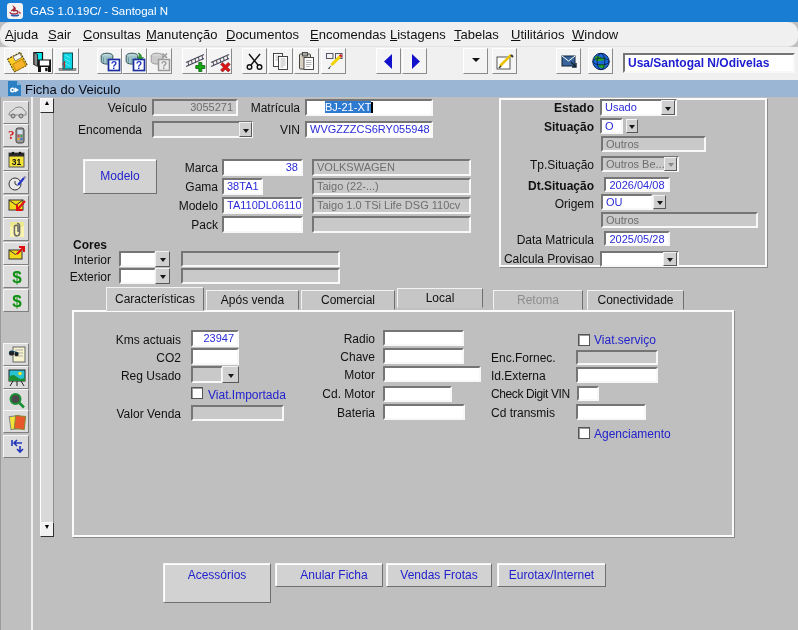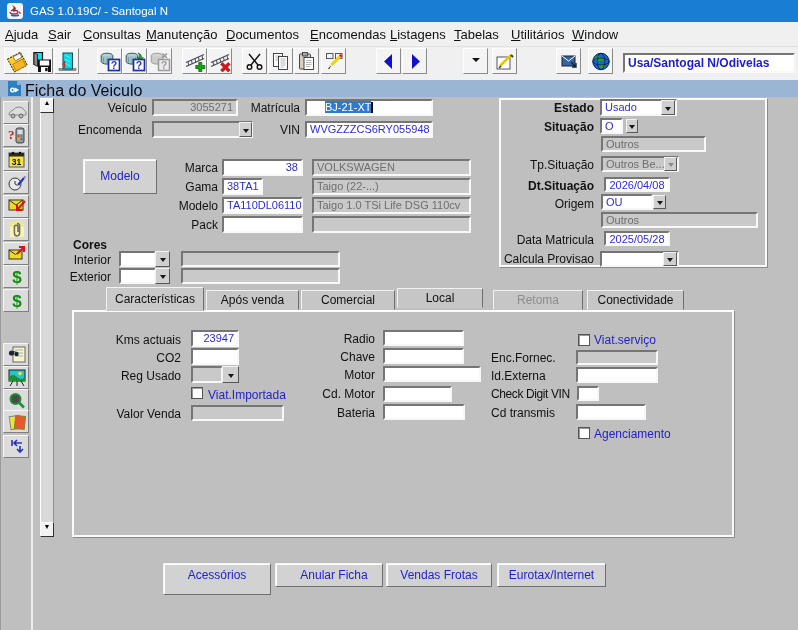--- a/index.html
+++ b/index.html
@@ -2,29 +2,29 @@
 <html><head>
 <meta charset="utf-8">
 <style>
 * { margin:0; padding:0; box-sizing:border-box; }
 html,body { width:798px; height:630px; overflow:hidden; }
 body { font-family:"Liberation Sans", sans-serif; position:relative; background:#bfbfbf; }
 .abs { position:absolute; }
 .titlebar { left:0; top:0; width:798px; height:22px; background:#1a7dd4; }
 .title-ico { left:7px; top:3px; width:16px; height:16px; background:#f3f3f3; border-radius:3px; }
 .title-txt { left:30px; top:5px; color:#fff; font-size:11.5px; }
-.menubar { left:0; top:22px; width:798px; height:25px; background:#f0f0f0; border-bottom:1px solid #e2e2e2; }
+.menubar { left:0; top:22px; width:798px; height:25px; background:#f0f0f0; border-bottom:1px solid #e2e2e2;border-radius:10px; }
 .mi { position:absolute; top:5px; font-size:13px; color:#101010; }
 .mi u { text-decoration:underline; }
 .toolbar { left:0; top:47px; width:798px; height:33px; background:#f0f0f0; }
 .tbtn { position:absolute; top:1px; width:25px; height:26px; background:#f4f4f4;
   border:1px solid; border-color:#ffffff #8a8a8a #8a8a8a #ffffff; }
 .tbtn svg { position:absolute; left:1px; top:2px; }
 .caption { left:0; top:80px; width:798px; height:17px; background:#9ab6d4; }
-.cap-txt { left:25px; top:2px; font-size:16px; color:#0a0a14; }
+.cap-txt { left:25px; top:2px; font-size:13px; color:#0a0a14; }
 .client { left:0; top:97px; width:798px; height:533px; background:#bfbfbf; }
 
 .sbtn { position:absolute; left:3px; width:26px; height:23px; background:#dcdcdc;
   border:1px solid; border-color:#f6f6f6 #7f7f7f #7f7f7f #f6f6f6; }
 .sbtn svg { position:absolute; left:3px; top:1px; }
 
 .sb-btn { position:absolute; left:40px; width:14px; height:15px; background:#f2f2f2;
   border:1px solid; border-color:#fafafa #303030 #303030 #fafafa; font-size:7px; text-align:center; color:#000; }
 .sb-track { position:absolute; left:40px; width:14px; background:#d9d9d9;
   border-left:1px solid #ffffff; border-right:1px solid #8f8f8f; }
@@ -451,16 +451,16 @@
 <div class="fld dis" style="left:576px; top:350px; width:82px; height:15px;"></div>
 <div class="lbl" style="left:491px; top:369px;">Id.Externa</div>
 <div class="fld" style="left:576px; top:367px; width:82px; height:16px;"></div>
 <div class="lbl" style="left:491px; top:387px; letter-spacing:-.4px;">Check Digit VIN</div>
 <div class="fld" style="left:577px; top:386px; width:22px; height:15px;"></div>
 <div class="lbl" style="left:491px; top:406px;">Cd transmis</div>
 <div class="fld" style="left:576px; top:404px; width:70px; height:16px;"></div>
 <div class="cb" style="left:578px; top:427px;"></div>
 <div class="cbl" style="left:594px; top:427px;">Agenciamento</div>
 
-<div class="btn3d" style="left:163px; top:563px; width:108px; height:32px; line-height:22px;">Acessórios</div>
+<div class="btn3d" style="left:163px; top:563px; width:108px; height:40px; line-height:22px;">Acessórios</div>
 <div class="btn3d" style="left:275px; top:563px; width:108px; height:24px; line-height:22px;padding-left:10px;">Anular Ficha</div>
 <div class="btn3d" style="left:386px; top:563px; width:106px; height:24px; line-height:22px;">Vendas Frotas</div>
 <div class="btn3d" style="left:497px; top:563px; width:109px; height:24px; line-height:22px;">Eurotax/Internet</div>
 
 </body></html>

